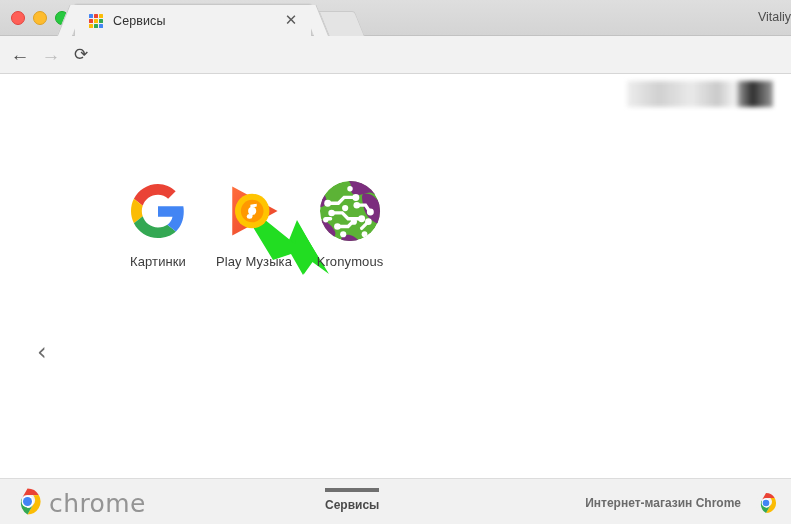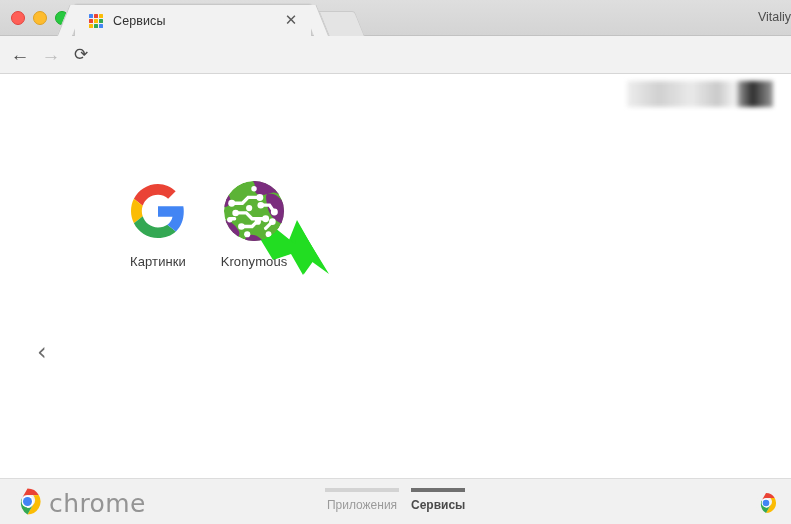--- a/index.html
+++ b/index.html
@@ -507,20 +507,38 @@
           <svg width="54" height="54" viewBox="0 0 48 48">
             <path fill="#ea4335" d="M24 9.5c3.5 0 6.6 1.2 9 3.6l6.7-6.7C35.6 2.6 30.2 0 24 0 14.6 0 6.5 5.4 2.6 13.2l7.8 6.1C12.3 13.6 17.6 9.5 24 9.5z"></path>
             <path fill="#fbbc05" d="M10.4 28.7c-.5-1.5-.8-3.1-.8-4.7s.3-3.2.8-4.7l-7.8-6.1C.9 16.4 0 20.1 0 24s.9 7.6 2.6 10.8l7.8-6.1z"></path>
             <path fill="#34a853" d="M24 48c6.5 0 11.9-2.1 15.9-5.8l-7.6-5.9c-2.1 1.4-4.8 2.3-8.3 2.3-6.4 0-11.7-4.1-13.6-9.9l-7.8 6.1C6.5 42.6 14.6 48 24 48z"></path>
             <path fill="#4285f4" d="M46.9 24.5c0-1.6-.1-3.2-.4-4.7H24v9.3h12.9c-.6 3-2.3 5.5-4.6 7.2l7.6 5.9c4.5-4.1 7-10.3 7-17.7z"></path>
           </svg>
         </div>
         <span class="app-label">Картинки</span>
       </div>
 
+      <div class="app">
+        <div class="icon-wrap">
+          <svg width="58" height="58" viewBox="0 0 64 64">
+            <defs>
+              <linearGradient id="pmg" x1="0" y1="0" x2="1" y2="1">
+                <stop offset="0%" stop-color="#ff6d3b"></stop>
+                <stop offset="100%" stop-color="#e8402a"></stop>
+              </linearGradient>
+            </defs>
+            <path d="M8,5 L58,32 L8,59 Z" fill="url(#pmg)"></path>
+            <circle cx="30" cy="32" r="19" fill="#ffc400"></circle>
+            <circle cx="30" cy="32" r="12.5" fill="#ff9800"></circle>
+            <circle cx="30" cy="32" r="4.5" fill="#ffffff"></circle>
+            <path d="M28,25 L28,35.5 a3.2,2.6 0 1,0 2.4,2.6 L30.4,28.5 L35,27 L35,24 Z" fill="#ffffff"></path>
+          </svg>
+        </div>
+        <span class="app-label">Play Музыка</span>
+      </div>
 
       <div class="app">
         <div class="icon-wrap">
           <svg width="62" height="62" viewBox="0 0 64 64">
             <defs>
               <clipPath id="kclip">
                   <circle cx="32" cy="32" r="31"></circle>
                 </clipPath>
             </defs>
             <g clip-path="url(#kclip)">
@@ -573,30 +591,27 @@
           <path d="M44 12.5 A23 23 0 0 1 24 47 L33.8 30 A11.5 11.5 0 0 0 34 13 Z" fill="#fbbc05"></path>
           <path d="M24 47 A23 23 0 0 1 13.9 18.6 L23.8 35.5 A11.5 11.5 0 0 0 33.8 30 Z" fill="#34a853"></path>
           <circle cx="24" cy="24" r="10.6" fill="#ffffff"></circle>
           <circle cx="24" cy="24" r="8" fill="#4285f4"></circle>
         </svg>
       </span>
       <span class="word">chrome</span>
     </div>
 
     <div class="footer-tabs">
-      <div class="ftab inactive">
-        <span class="bar"></span>
-        <span class="ftab-label">Приложения</span>
-      </div>
       <div class="ftab active">
         <span class="bar"></span>
         <span class="ftab-label">Сервисы</span>
       </div>
     </div>
 
+    <div class="webstore">Интернет-магазин Chrome</div>
 
     <span class="webstore-icon">
       <svg width="22" height="22" viewBox="0 0 48 48">
         <circle cx="24" cy="24" r="22" fill="#f1f1f1"></circle>
         <path d="M24 2 A22 22 0 0 1 43 13 L24 13 A11 11 0 0 0 14.5 18.6 Z" fill="#ea4335"></path>
         <path d="M43 13 A22 22 0 0 1 24 46 L33.4 29.5 A11 11 0 0 0 33.5 13 Z" fill="#fbbc05"></path>
         <path d="M24 46 A22 22 0 0 1 14.5 18.6 L24 34.5 A11 11 0 0 0 33.4 29.5 Z" fill="#34a853"></path>
         <circle cx="24" cy="24" r="9.6" fill="#ffffff"></circle>
         <circle cx="24" cy="24" r="7.2" fill="#4285f4"></circle>
       </svg>

